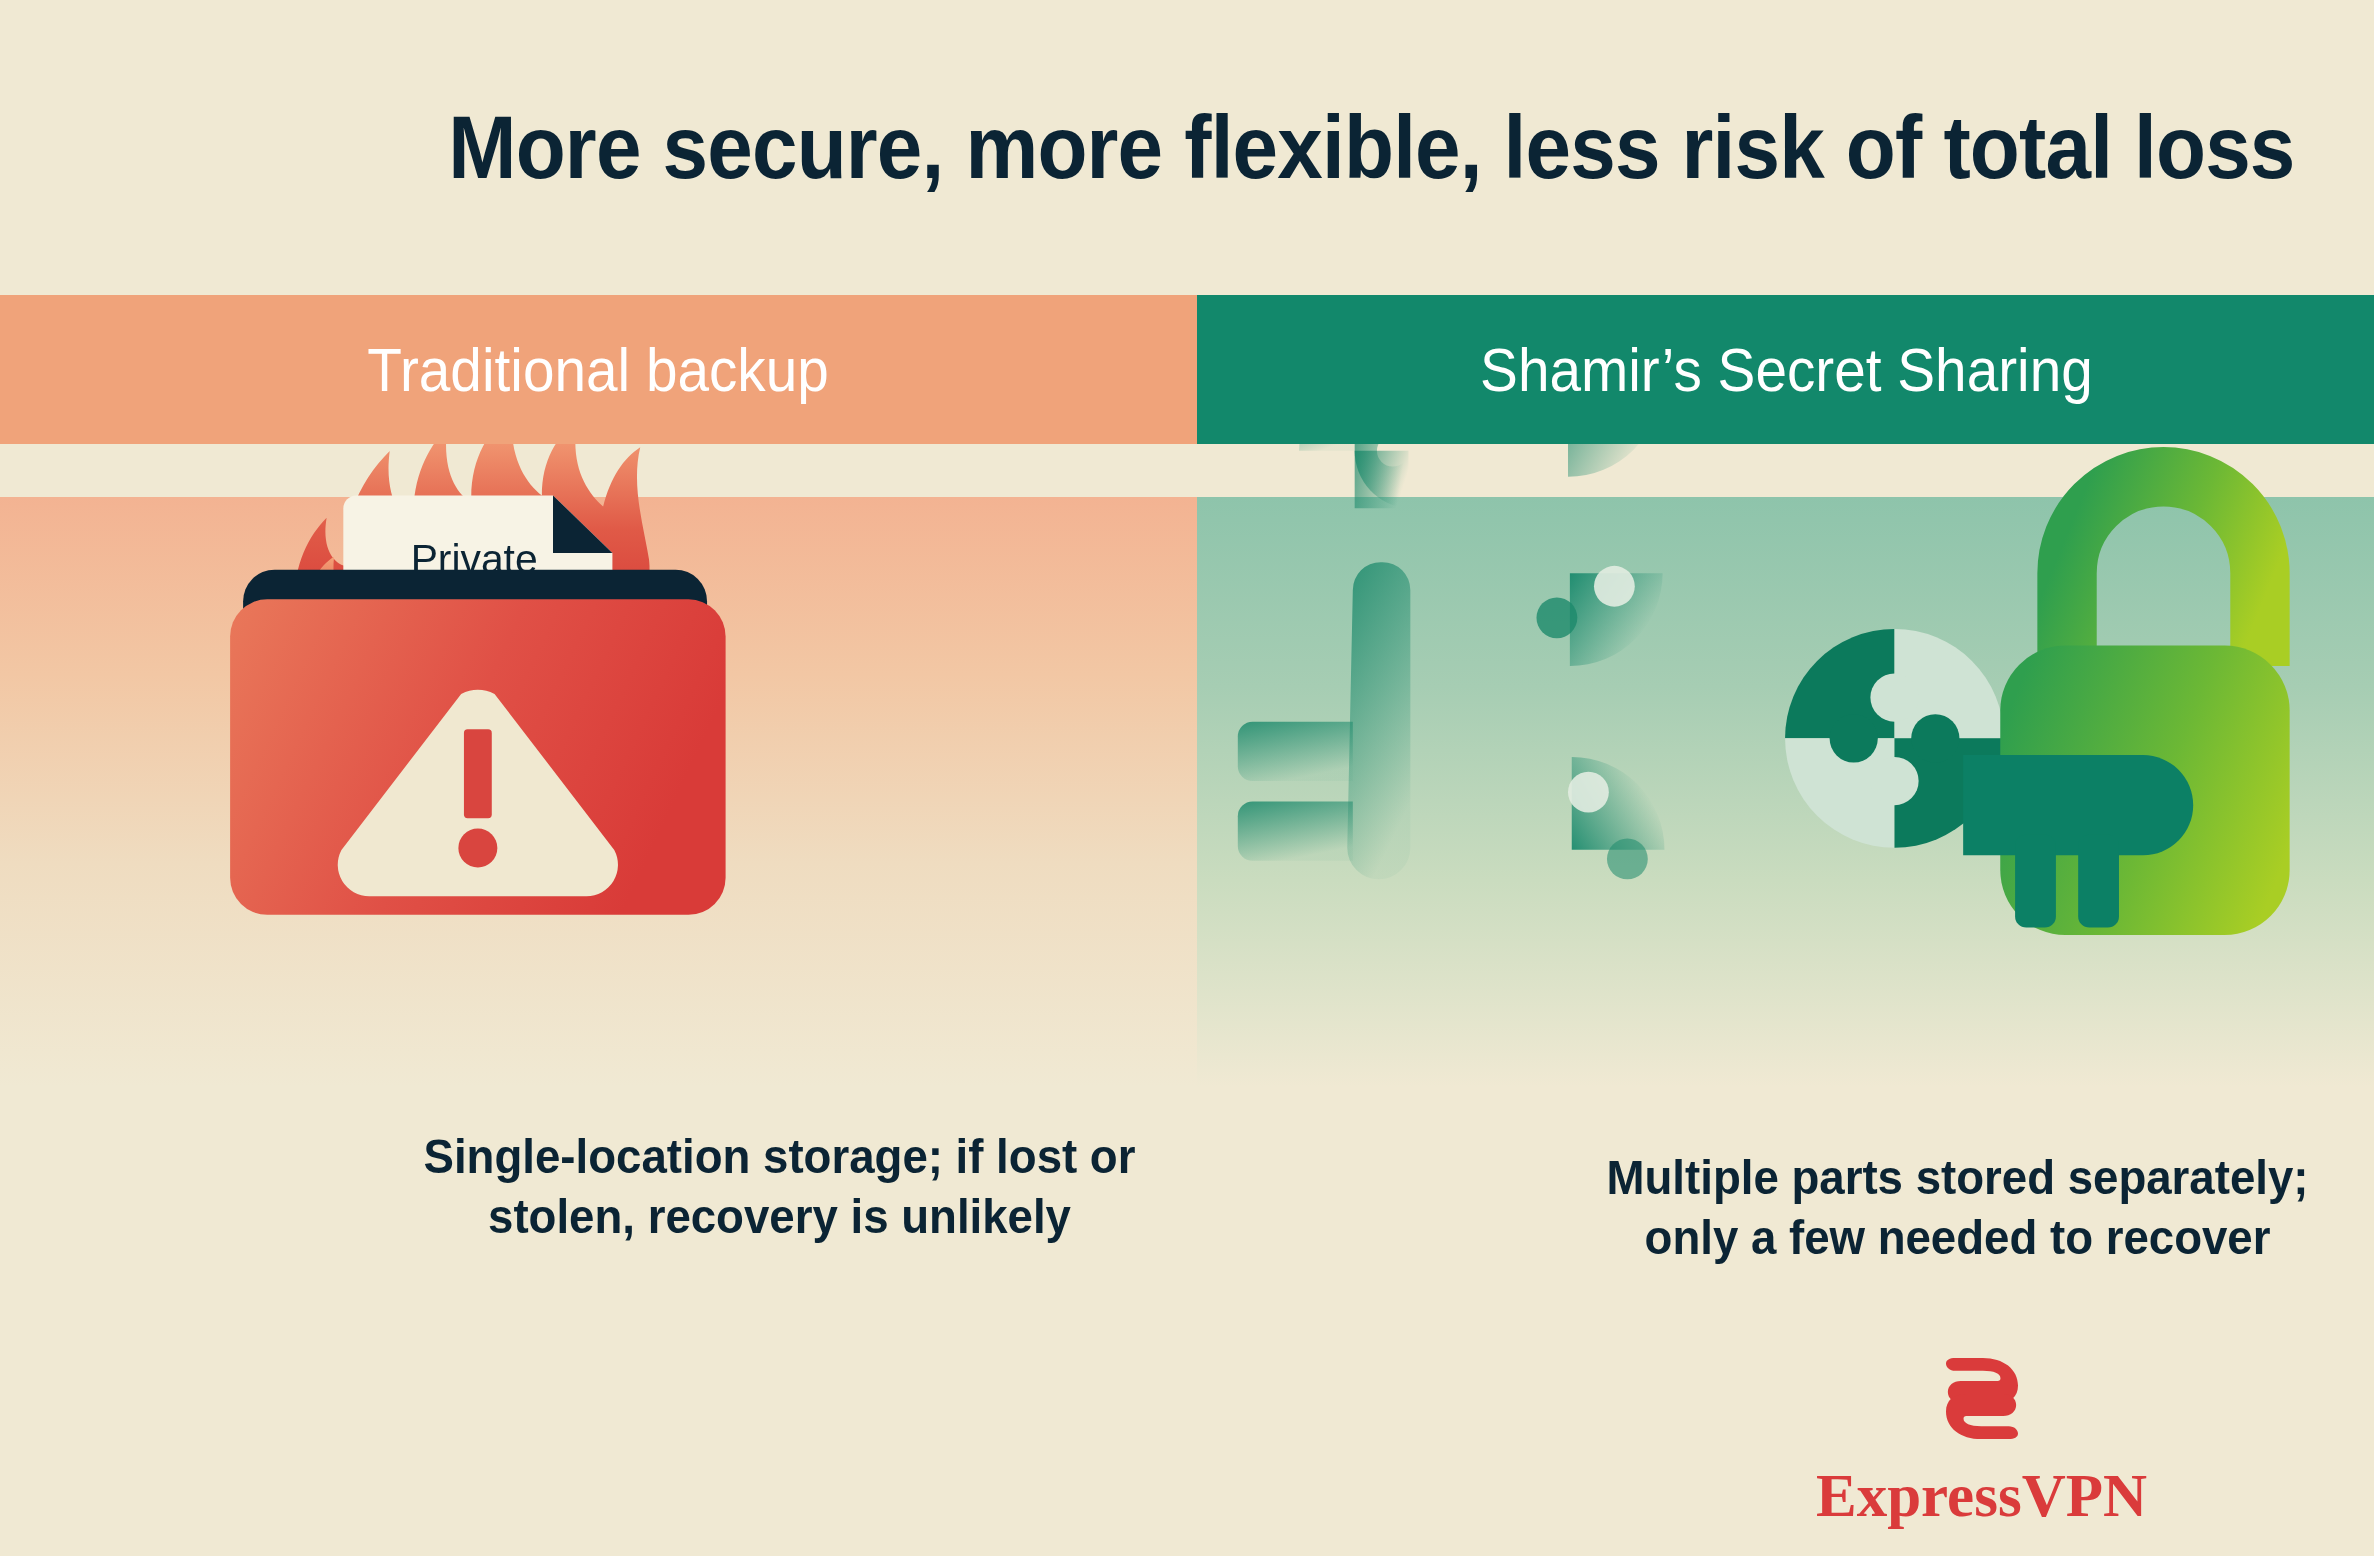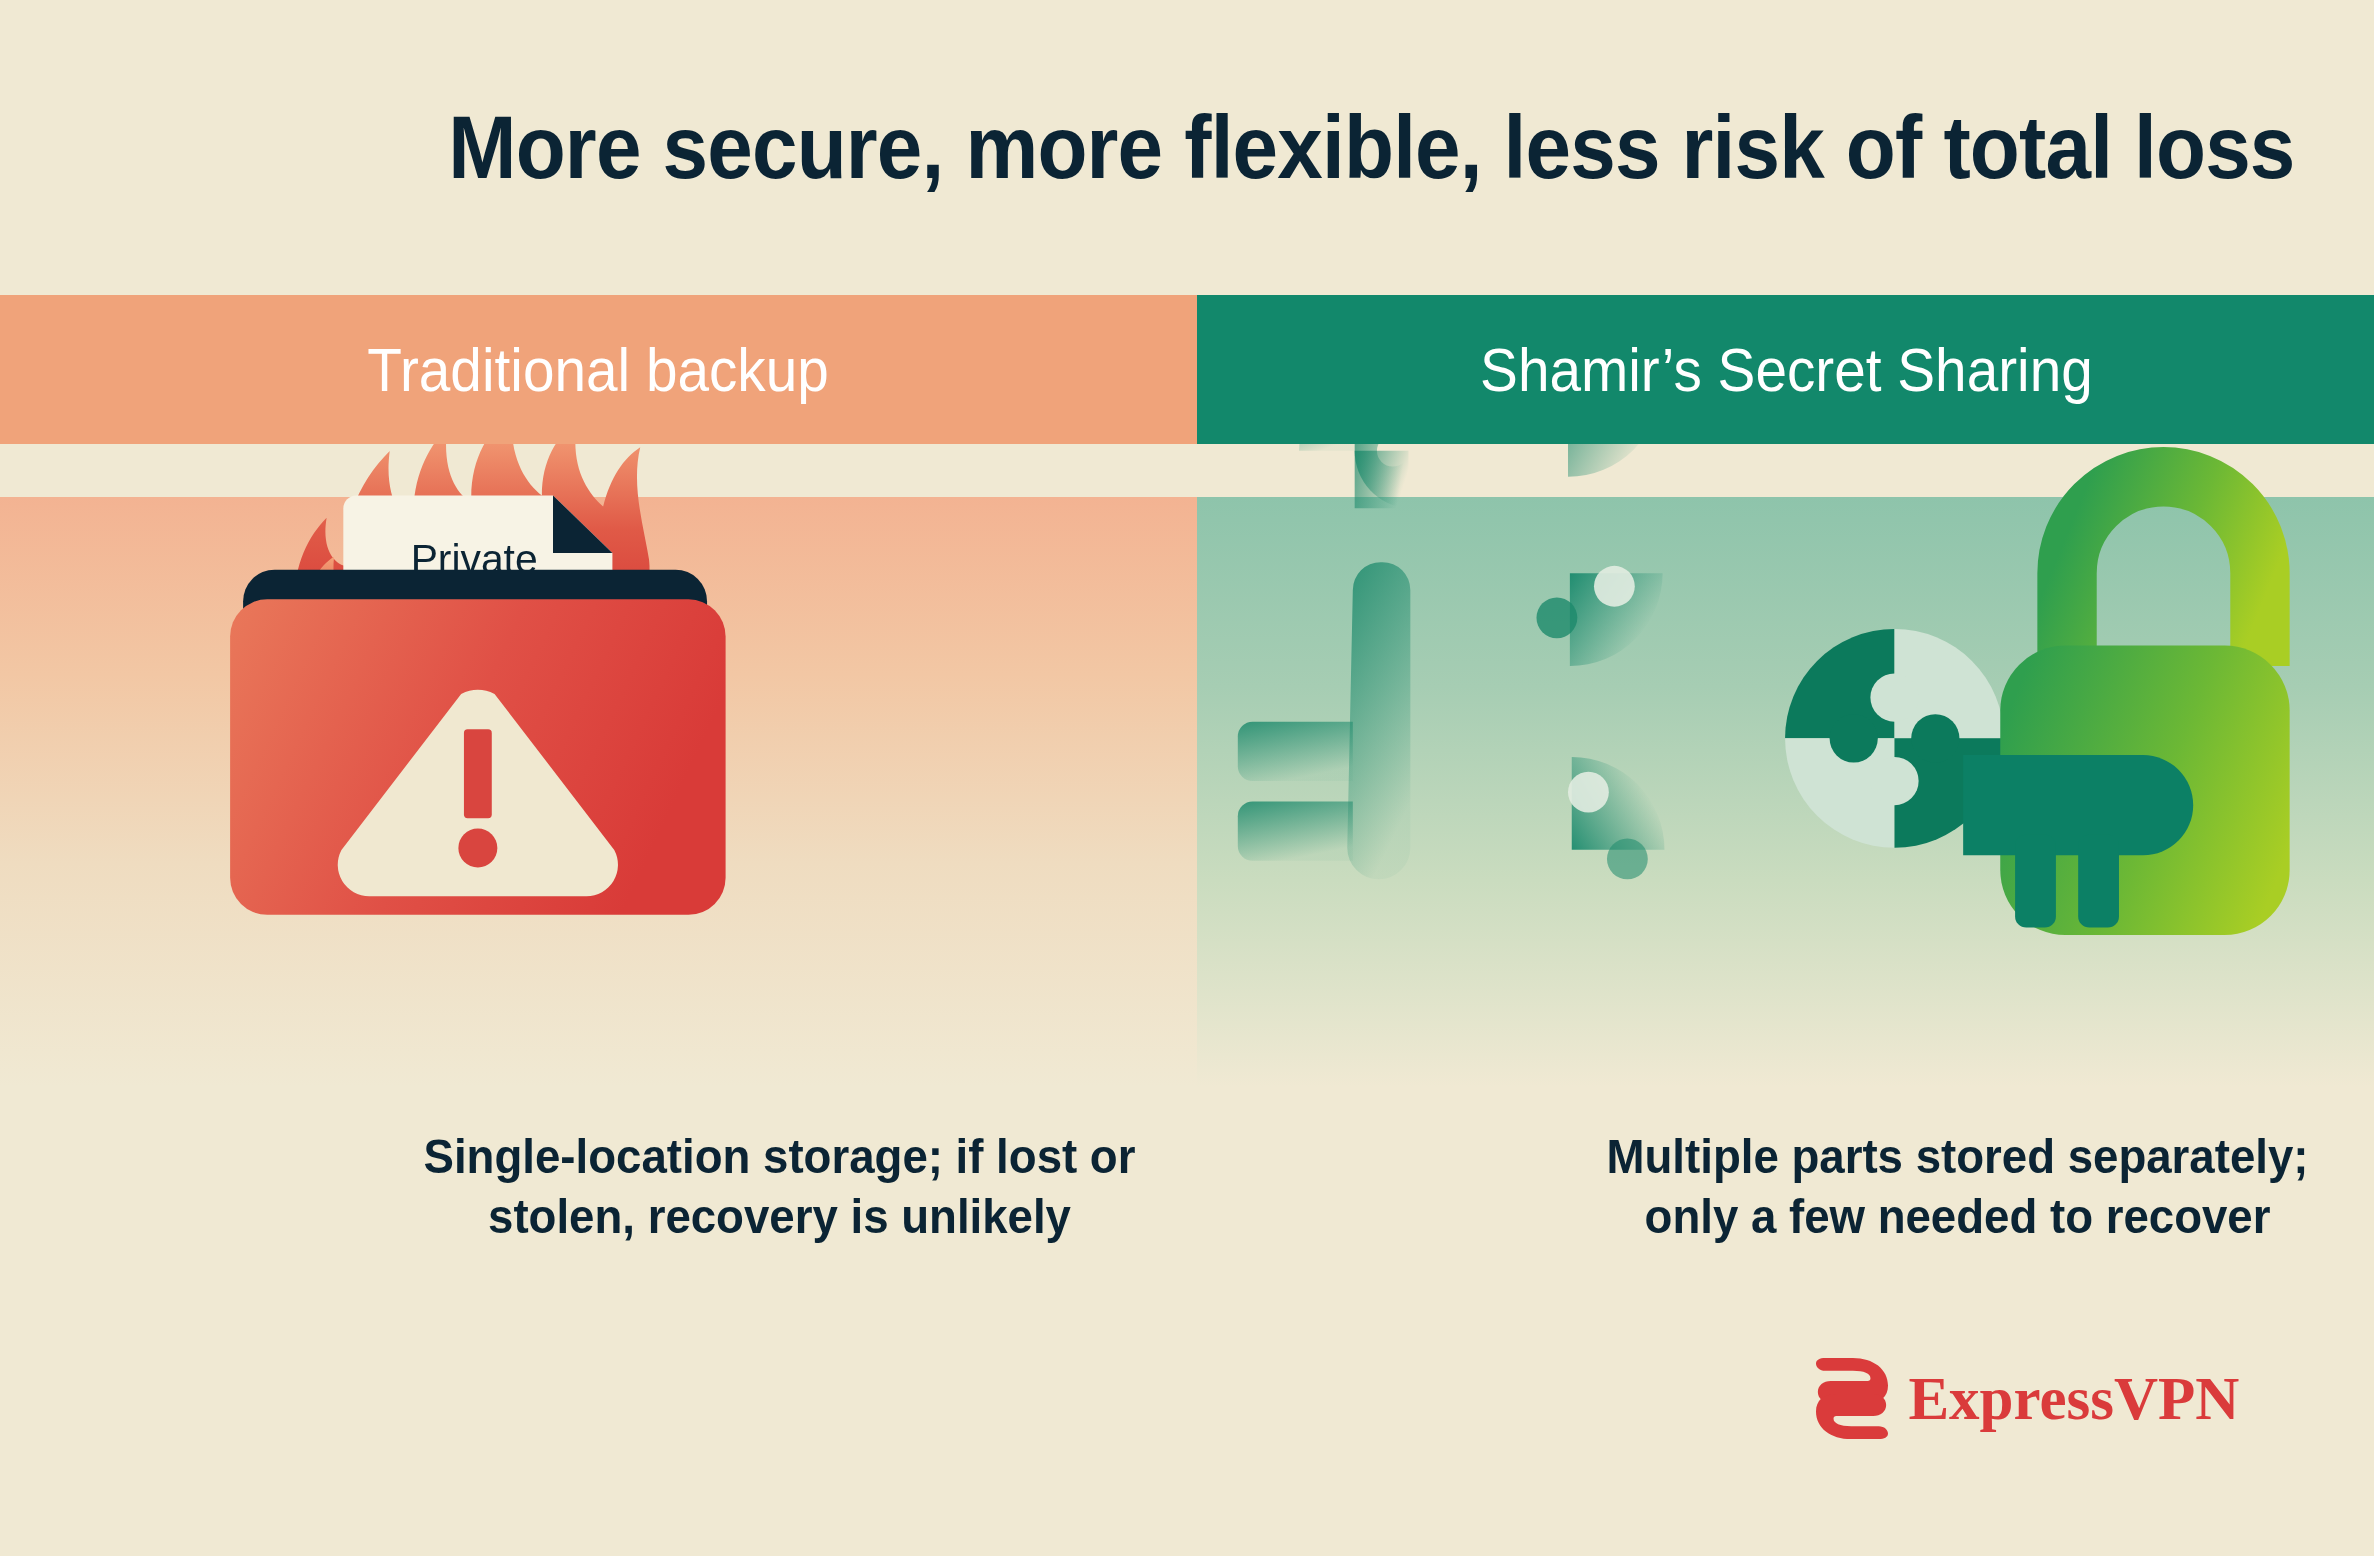--- a/index.html
+++ b/index.html
@@ -54,32 +54,32 @@
   }
 
   .art{ position:absolute; inset:0; z-index:2; }
 
   
   .captions{
     position:absolute; top:1127px; left:0; width:2375px; height:162px;
     display:flex;
   }
   .caption-col{ width:1197px; display:flex; justify-content:flex-end; }
-  .caption-col.right{ width:1178px; }
+  .caption-col.right{ width:1178px;margin-top:21px; }
   .caption{
     font-family:"Liberation Sans Narrow","Liberation Sans",sans-serif;
     font-size:48px; font-weight:700; color:#0b2434;
     line-height:1.26; text-align:center; max-width:835px;
     transform:scaleX(.95);
   }
 
   
   .logo{
     position:absolute; left:1816px; top:1356px;
-    display:flex; align-items:center; gap:20.4px;
+    display:flex; align-items:center; gap:20.4px;flex-direction:column;
   }
   .logo-text{
     font-family:"Liberation Serif",serif;
     font-size:61px; font-weight:700; color:#da3b3b; letter-spacing:0px;
   }
 </style>
 </head>
 <body>
 
 <div class="title-wrap">

